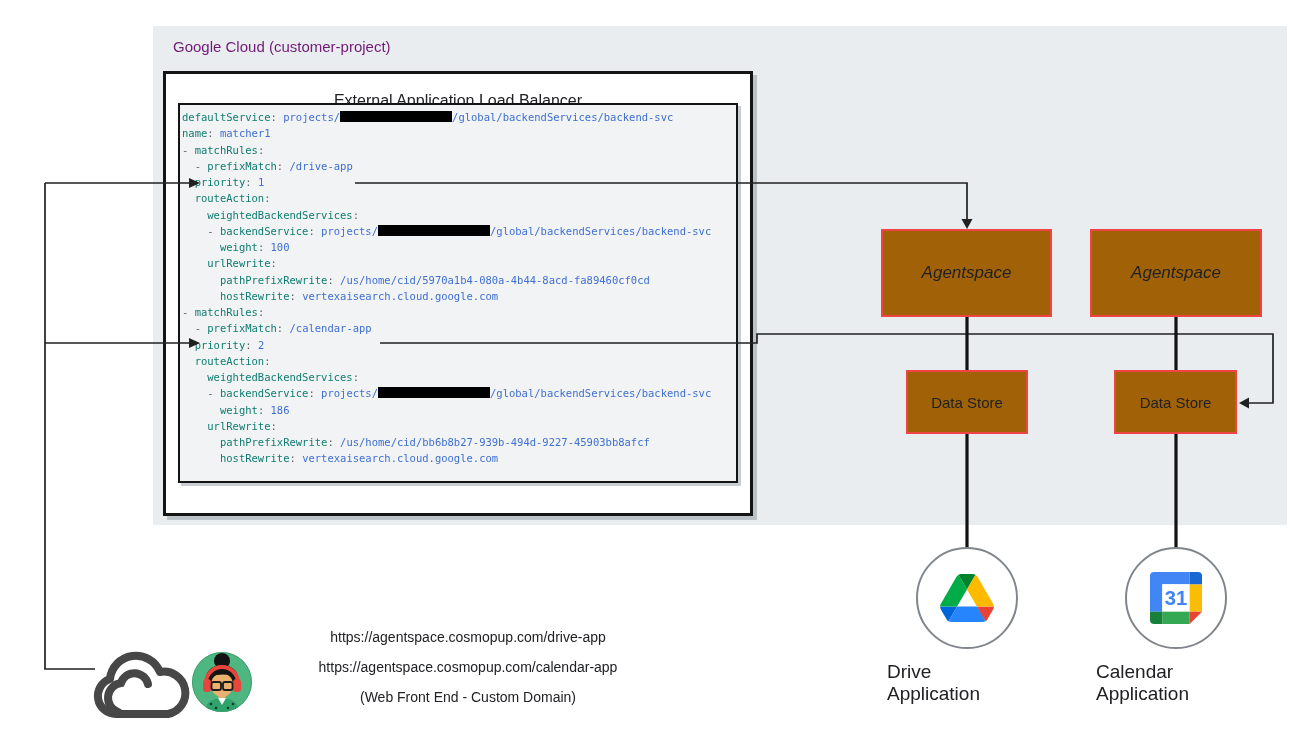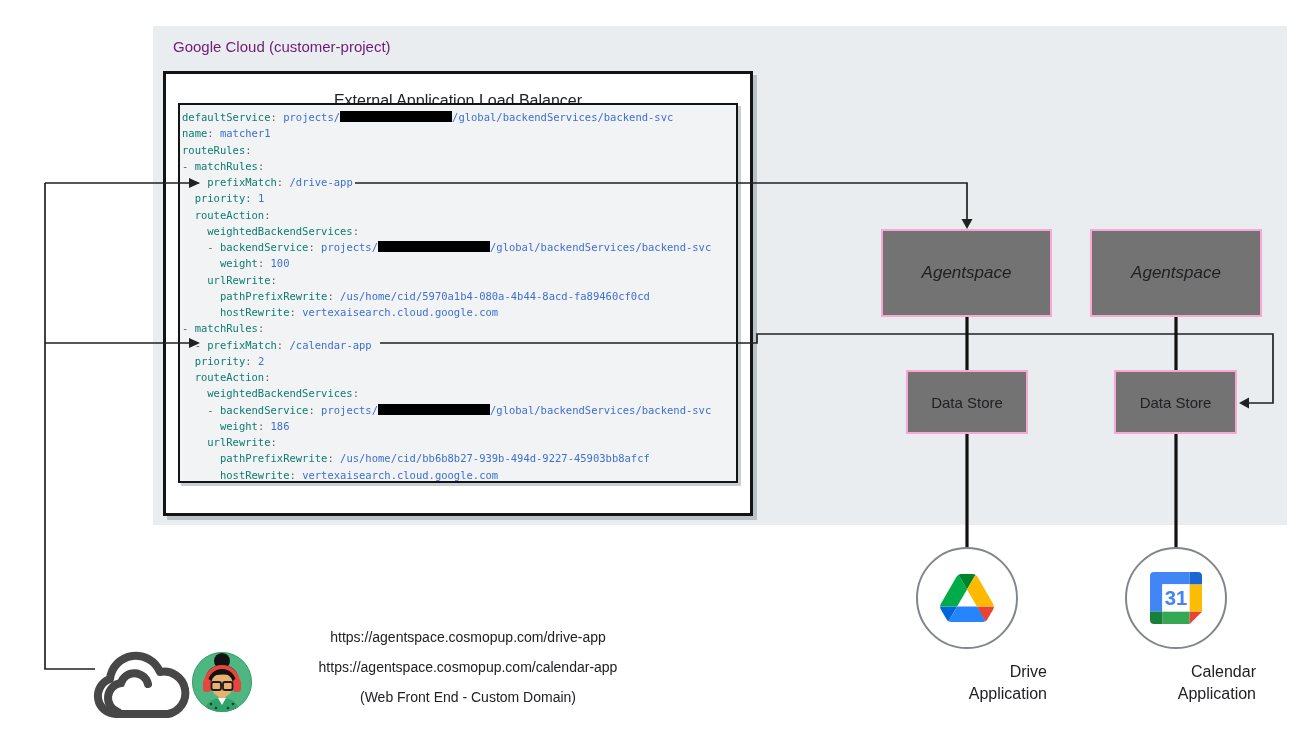--- a/index.html
+++ b/index.html
@@ -17,34 +17,34 @@
   
   .code-box{position:absolute;left:178px;top:103px;width:560px;height:380px;background:#f1f3f4;
     border:2px solid #141414;box-sizing:border-box;box-shadow:3px 3px 0 rgba(150,158,165,.5);
     padding:4px 0 0 2px;overflow:hidden;}
   .code-line{font-family:"DejaVu Sans Mono",monospace;font-size:10.5px;line-height:16.25px;white-space:pre;}
   .code-line .key{color:#0e7c6f;}
   .code-line .val{color:#3f6fd1;}
   .code-line .pun{color:#5f6368;}
   .redact{display:inline-block;width:112px;height:11px;background:#000;vertical-align:-1px;}
   
-  .node{position:absolute;background:#737373;border:2px solid #f9a8d4;box-sizing:border-box;
+  .node{position:absolute;background:#a16207;border:2px solid #ef4444;box-sizing:border-box;
     display:flex;align-items:center;justify-content:center;z-index:3;}
   .agentspace{font-size:17px;font-style:italic;}
   .as-1{left:881px;top:229px;width:171px;height:88px;}
   .as-2{left:1090px;top:229px;width:172px;height:88px;}
   .datastore{font-size:15px;}
   .ds-1{left:906px;top:370px;width:122px;height:64px;}
   .ds-2{left:1114px;top:370px;width:123px;height:64px;}
   
   .app-circle{position:absolute;width:102px;height:102px;border-radius:50%;background:#fff;
     border:2px solid #80868b;box-sizing:border-box;display:flex;align-items:center;justify-content:center;z-index:3;}
   .circ-drive{left:916px;top:547px;}
   .circ-cal{left:1125px;top:547px;}
-  .app-label{position:absolute;width:160px;text-align:right;font-size:16px;line-height:22px;color:#202124;}
+  .app-label{position:absolute;width:160px;text-align:left;font-size:19px;line-height:22px;color:#202124;}
   .lbl-drive{left:887px;top:661px;}
   .lbl-cal{left:1096px;top:661px;}
   
   .client-text{position:absolute;left:268px;top:622px;width:400px;text-align:center;
     font-size:14px;line-height:30px;color:#202124;}
   .cloud-svg{position:absolute;left:82px;top:626px;z-index:2;}
   .avatar-svg{position:absolute;left:192px;top:652px;z-index:3;}
   
   .wires{position:absolute;left:0;top:0;z-index:2;pointer-events:none;}
 </style>
@@ -69,21 +69,20 @@
     <polygon points="1239,403 1249,397.5 1249,408.5" fill="#212121"></polygon>
 
     <path d="M967 316 V371 M967 433 V548 M1176 316 V371 M1176 433 V548" fill="none" stroke="#111" stroke-width="3.2"></path>
   </svg>
 
   <div class="lb-box"></div>
   <div class="lb-title">External Application Load Balancer</div>
   <div class="code-box">
       <div class="code-line"><span class="key">defaultService</span><span class="pun">:</span><span class="val"> projects/</span><span class="redact"></span><span class="val">/global/backendServices/backend-svc</span></div>
       <div class="code-line"><span class="key">name</span><span class="pun">:</span><span class="val"> matcher1</span></div>
-      <div class="code-line"><span class="key">routeRules</span><span class="pun">:</span></div>
       <div class="code-line"><span class="pun">- </span><span class="key">matchRules</span><span class="pun">:</span></div>
       <div class="code-line"><span class="pun">  - </span><span class="key">prefixMatch</span><span class="pun">:</span><span class="val"> /drive-app</span></div>
       <div class="code-line"><span class="pun">  </span><span class="key">priority</span><span class="pun">:</span><span class="val"> 1</span></div>
       <div class="code-line"><span class="pun">  </span><span class="key">routeAction</span><span class="pun">:</span></div>
       <div class="code-line"><span class="pun">    </span><span class="key">weightedBackendServices</span><span class="pun">:</span></div>
       <div class="code-line"><span class="pun">    - </span><span class="key">backendService</span><span class="pun">:</span><span class="val"> projects/</span><span class="redact"></span><span class="val">/global/backendServices/backend-svc</span></div>
       <div class="code-line"><span class="pun">      </span><span class="key">weight</span><span class="pun">:</span><span class="val"> 100</span></div>
       <div class="code-line"><span class="pun">    </span><span class="key">urlRewrite</span><span class="pun">:</span></div>
       <div class="code-line"><span class="pun">      </span><span class="key">pathPrefixRewrite</span><span class="pun">:</span><span class="val"> /us/home/cid/5970a1b4-080a-4b44-8acd-fa89460cf0cd</span></div>
       <div class="code-line"><span class="pun">      </span><span class="key">hostRewrite</span><span class="pun">:</span><span class="val"> vertexaisearch.cloud.google.com</span></div>

